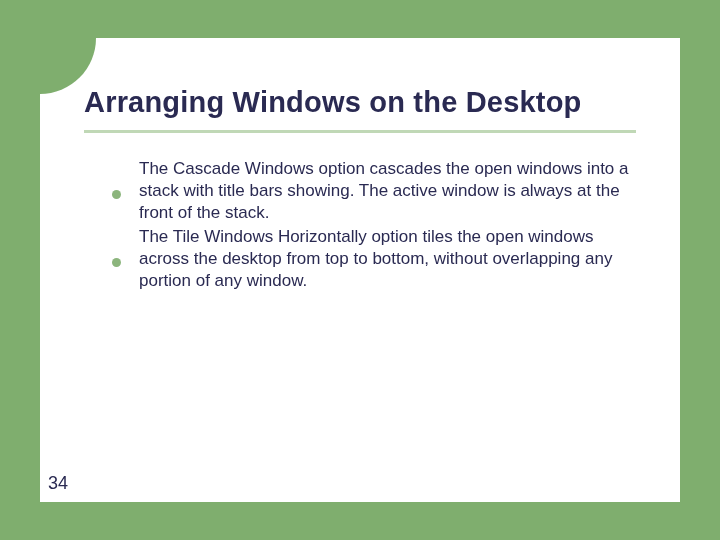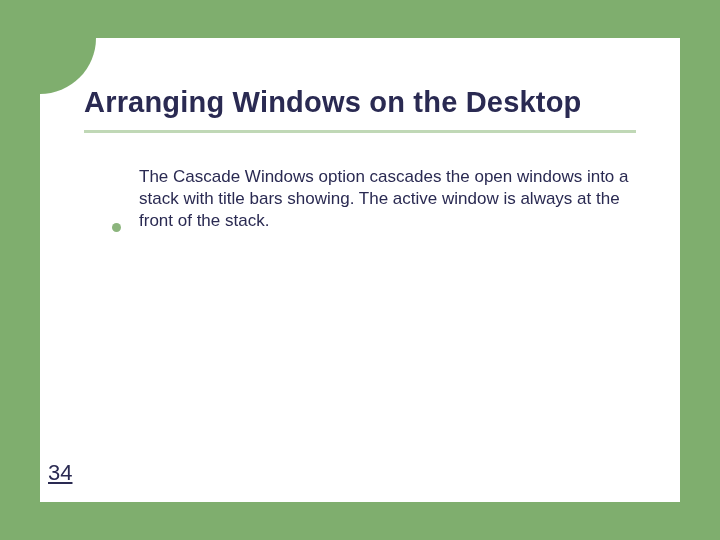--- a/index.html
+++ b/index.html
@@ -44,46 +44,44 @@
     background: #c0d8b6;
   }
   .content {
     position: absolute;
     left: 72px;
     top: 120px;
     width: 520px;
   }
   .bullet-row {
     display: flex;
-    align-items: flex-end;
+    align-items: center;
     margin-bottom: 2px;
-    margin-top: 8px;
   }
   .bullet-dot {
     flex: 0 0 auto;
     width: 9px;
     height: 9px;
     background: #8cb57d;
     border-radius: 50%;
     margin-top: 6px;
     margin-right: 18px;
   }
   .bullet-text {
     font-size: 17px;
     line-height: 22px;
     color: #2a2a52;
   }
   .page-num {
     position: absolute;
     left: 8px;
-    bottom: 16px;
-    font-size: 22px;
+    bottom: 8px;
+    font-size: 18px;
     color: #2a2a52;
     font-weight: normal;
-    text-decoration: underline;
   }
   .footer {
     position: absolute;
     right: 60px;
     bottom: 20px;
     font-size: 14px;
     color: #2a2a52;
   }
 </style>
 </head>
@@ -93,16 +91,20 @@
   <div class="corner-quarter"></div>
 
   <div class="title">Arranging Windows on the Desktop</div>
   <div class="rule"></div>
 
   <div class="content">
     <div class="bullet-row">
       <div class="bullet-dot"></div>
       <div class="bullet-text">The Cascade Windows option cascades the open windows into a stack with title bars showing. The active window is always at the front of the stack.</div>
     </div>
+    <div class="bullet-row">
+      <div class="bullet-dot"></div>
+      <div class="bullet-text">The Tile Windows Horizontally option tiles the open windows across the desktop from top to bottom, without overlapping any portion of any window.</div>
+    </div>
   </div>
 
   <div class="page-num">34</div>
 </div>
 
 </body></html>

